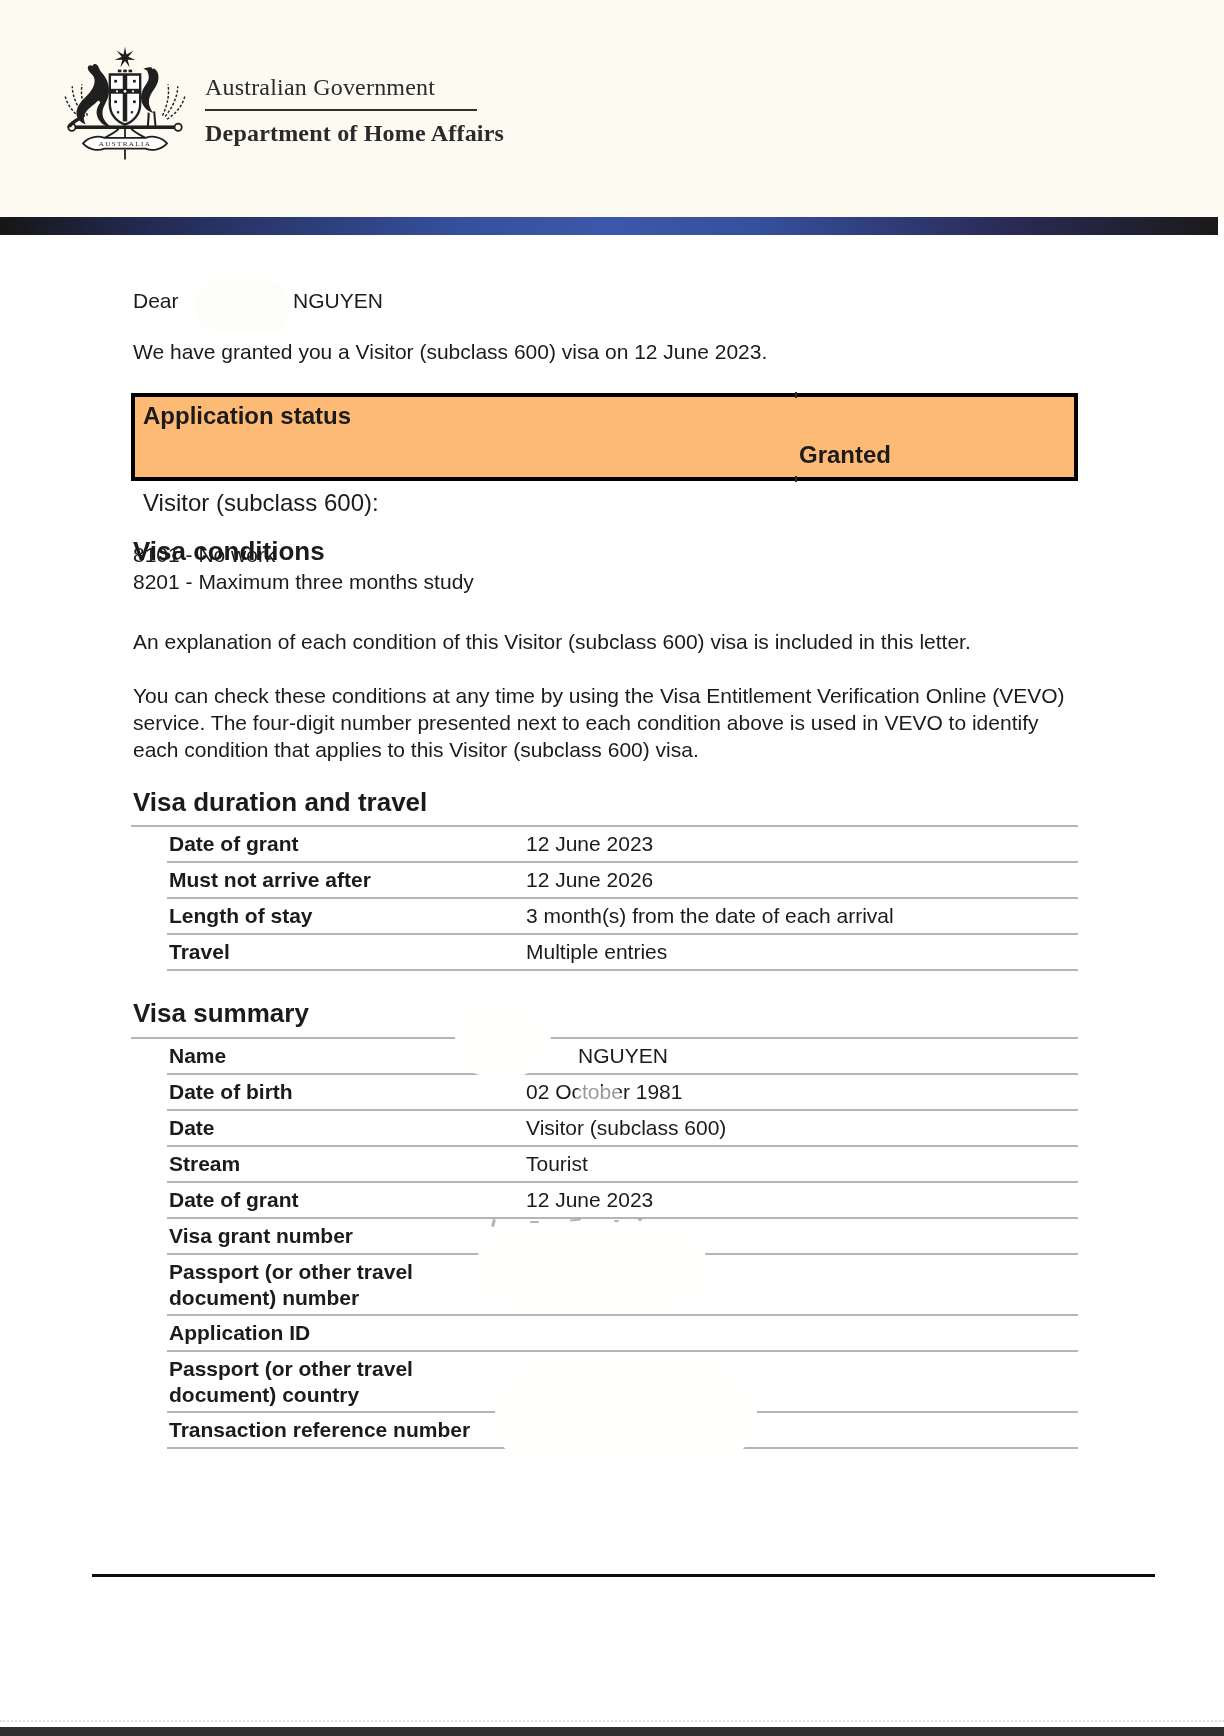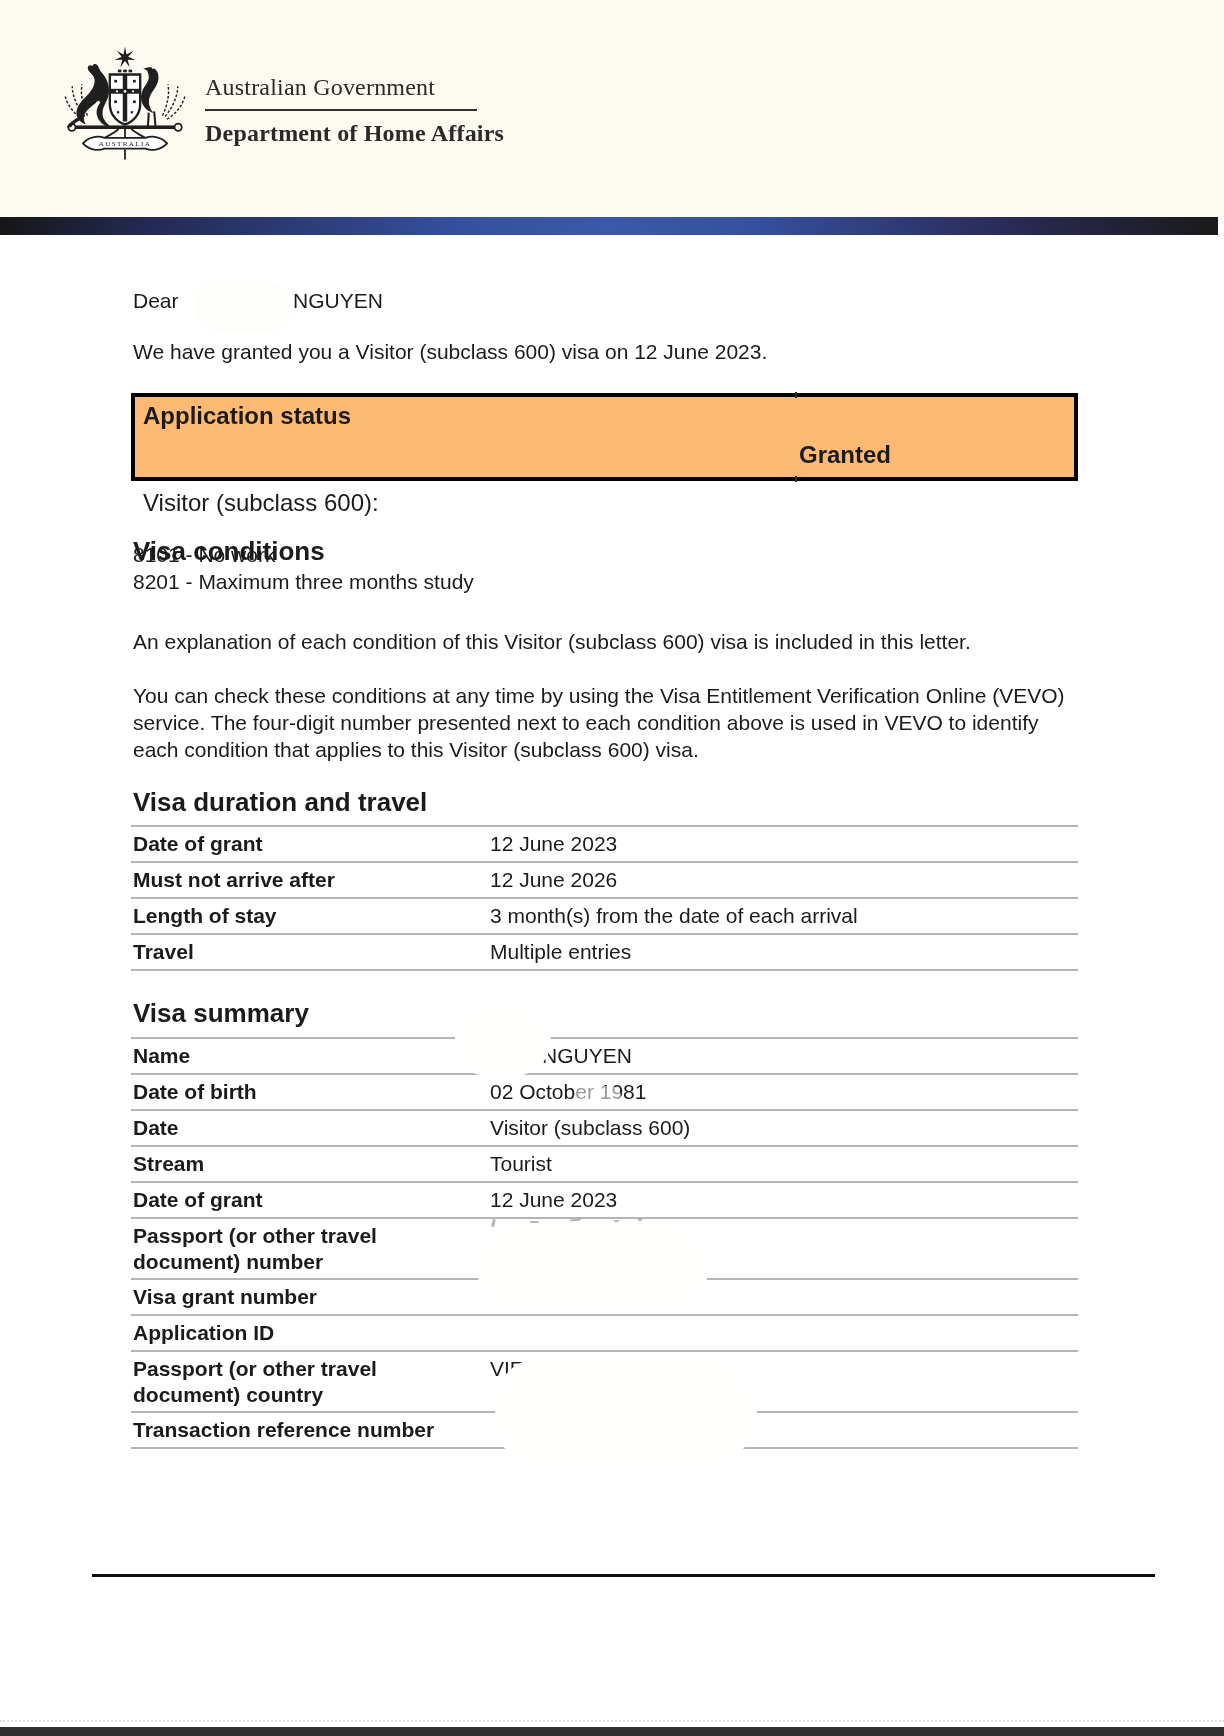--- a/index.html
+++ b/index.html
@@ -47,21 +47,21 @@
   .h-duration{left:133px;top:786px;}
   .h-summary{left:133px;top:997px;}
   .cond-item{left:133px;font-size:21px;line-height:27px;}
   .cond-1{top:541px;}
   .cond-2{top:568px;}
   .para{left:133px;font-size:21px;line-height:27px;}
   .para-1{top:628px;width:960px;}
   .para-2{top:682px;width:952px;}
   
   .vtable{position:absolute;left:131px;width:947px;border-top:2px solid var(--line);}
-  .t-row{position:relative;border-bottom:2px solid var(--line);padding:4px 0 3px 2px;min-height:27px;}
+  .t-row{position:relative;border-bottom:2px solid var(--line);padding:4px 0 3px 2px;min-height:27px;margin-left:36px;}
   .t-label{font-weight:700;font-size:21px;line-height:26px;width:330px;}
   .t-value{position:absolute;left:359px;top:4px;font-size:21px;line-height:26px;white-space:nowrap;}
   .t-value.partial{padding-left:52px;}
   .tbl-duration{top:825px;}
   .tbl-summary{top:1037px;}
   
   .blob{position:absolute;background:#fffffe;z-index:5;}
   .blob-dear{left:195px;top:279px;width:96px;height:53px;border-radius:26px 30px 24px 28px;background:#fdfdfa;}
   .blob-name{left:455px;top:1002px;width:96px;height:76px;border-radius:42% 55% 50% 45%;}
   .blob-dob{left:575px;top:1086px;width:46px;height:20px;border-radius:10px;background:rgba(255,255,255,.55);}
@@ -209,25 +209,25 @@
       </div>
       <div class="t-row">
         <div class="t-label">Stream</div>
         <div class="t-value">Tourist</div>
       </div>
       <div class="t-row">
         <div class="t-label">Date of grant</div>
         <div class="t-value">12 June 2023</div>
       </div>
       <div class="t-row">
+        <div class="t-label">Visa grant number</div>
+        <div class="t-value"></div>
+      </div>
+      <div class="t-row">
         <div class="t-label">Passport (or other travel document) number</div>
-        <div class="t-value"></div>
-      </div>
-      <div class="t-row">
-        <div class="t-label">Visa grant number</div>
         <div class="t-value"></div>
       </div>
       <div class="t-row">
         <div class="t-label">Application ID</div>
         <div class="t-value"></div>
       </div>
       <div class="t-row">
         <div class="t-label">Passport (or other travel document) country</div>
         <div class="t-value">VIETNAM</div>
       </div>

